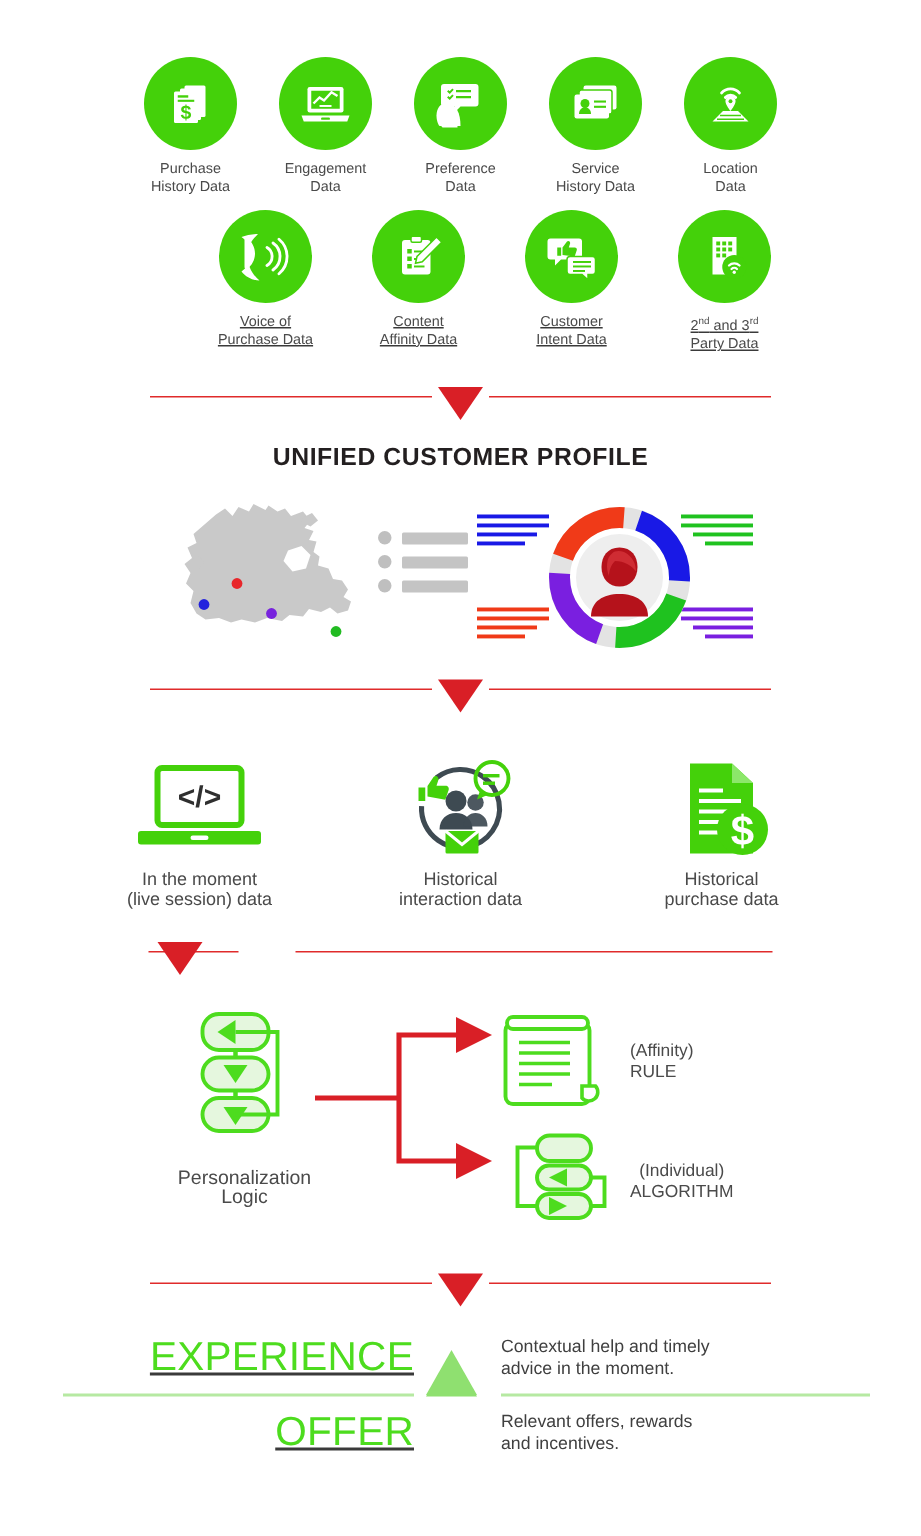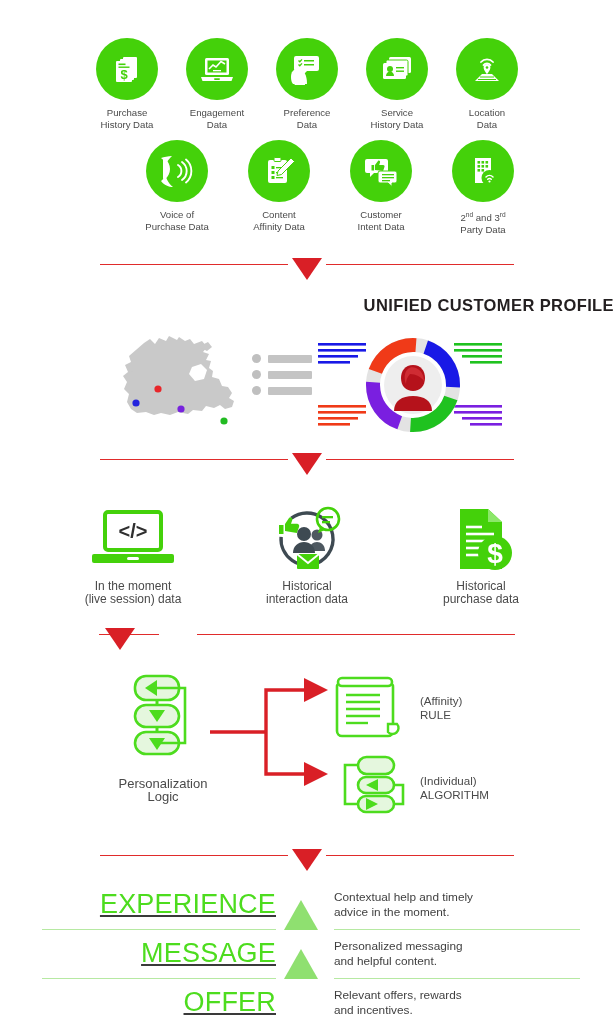--- a/index.html
+++ b/index.html
@@ -9,21 +9,21 @@
     font-family: "Liberation Sans", sans-serif;
     color: #3a3a3a;
     overflow: hidden;
   }
   .page { position: relative; width: 614px; height: 1024px; }
 
   
   .sources { padding-top: 38px; }
   .src-row { display: flex; justify-content: center; }
   .src-row.row1 { gap: 22px; }
-  .src-row.row2 { gap: 34px; margin-top: 10px; }
+  .src-row.row2 { gap: 34px; margin-top: 10px; text-decoration: underline; }
   .src-item { width: 68px; display: flex; flex-direction: column; align-items: center; }
   .bubble {
     width: 62px; height: 62px; border-radius: 50%;
     background: #44d10a;
     display: flex; align-items: center; justify-content: center;
   }
   .bubble svg { display: block; }
   .src-label {
     margin-top: 7px; font-size: 9.6px; line-height: 11.6px;
     text-align: center; color: #4a4a4a; width: 80px;
@@ -36,21 +36,21 @@
   .divider .tri {
     width: 0; height: 0;
     border-left: 15px solid transparent;
     border-right: 15px solid transparent;
     border-top: 22px solid #d91f26;
     margin-top: 8px;
   }
 
   
   .ucp-title {
-    text-align: right; font-size: 16.5px; font-weight: bold;
+    text-align: center; font-size: 16.5px; font-weight: bold;
     letter-spacing: .4px; color: #231f20; margin-top: 16px;
   }
   .ucp-body { display: flex; align-items: center; justify-content: center; gap: 6px; margin-top: 14px; }
   .map-wrap { width: 140px; }
   .list-wrap { display: flex; flex-direction: column; gap: 7px; padding-bottom: 18px; }
   .list-row { display: flex; align-items: center; gap: 7px; }
   .list-dot { width: 9px; height: 9px; border-radius: 50%; background: #bfbfbf; }
   .list-bar { width: 44px; height: 8px; background: #c4c4c4; border-radius: 1px; }
   .donut-wrap { position: relative; width: 190px; height: 110px; }
 
@@ -62,21 +62,21 @@
 
   
   .logic { position: relative; height: 175px; margin-top: 14px; }
   .logic-left { position: absolute; left: 108px; top: 8px; width: 110px; display: flex; flex-direction: column; align-items: center; }
   .logic-label { margin-top: 9px; font-size: 13px; line-height: 13px; text-align: center; color: #4a4a4a; }
   .branch { position: absolute; left: 210px; top: 8px; }
   .out-rule { position: absolute; left: 332px; top: 10px; }
   .out-algo { position: absolute; left: 332px; top: 90px; }
   .out-text { position: absolute; font-size: 11.6px; line-height: 14.5px; color: #4a4a4a; }
   .out-text.rule { left: 420px; top: 30px; }
-  .out-text.algo { left: 420px; top: 110px; }
+  .out-text.algo { left: 420px; top: 110px; text-align: center; }
 
   
   .outcomes { position: relative; margin-top: 10px; padding: 0 28px; }
   .oc-row { position: relative; display: flex; align-items: stretch; height: 46px; }
   .oc-left { width: 248px; display: flex; align-items: center; justify-content: flex-end; text-decoration: underline; }
   .oc-word { font-size: 27px; color: #4ddc1e; letter-spacing: .2px; }
   .oc-mid { width: 58px; }
   .oc-right { flex: 1; display: flex; align-items: center; }
   .oc-desc { font-size: 11.8px; line-height: 14.6px; color: #3f3f3f; }
   .oc-sep-left { position: absolute; height: 1px; background: #b6e9a2; }
@@ -553,32 +553,20 @@
         </span>
       </div>
     </div>
 
     <div style="position:relative;height:1px;">
       <div class="oc-sep-left" style="left:14px;width:234px;"></div>
       <div class="oc-sep-right" style="left:306px;width:246px;"></div>
       <div class="oc-tri" style="left:256px;top:-29px;"></div>
     </div>
 
-    <div class="oc-row" style="height:48px;">
-      <div class="oc-left">
-        <span class="oc-word">MESSAGE</span>
-      </div>
-      <div class="oc-mid"></div>
-      <div class="oc-right">
-        <span class="oc-desc">
-          <span>Personalized messaging</span><br>
-          <span>and helpful content.</span>
-        </span>
-      </div>
-    </div>
 
     <div style="position:relative;height:1px;">
       <div class="oc-sep-left" style="left:14px;width:234px;"></div>
       <div class="oc-sep-right" style="left:306px;width:246px;"></div>
       <div class="oc-tri" style="left:256px;top:-29px;"></div>
     </div>
 
     <div class="oc-row" style="height:48px;">
       <div class="oc-left">
         <span class="oc-word">OFFER</span>

